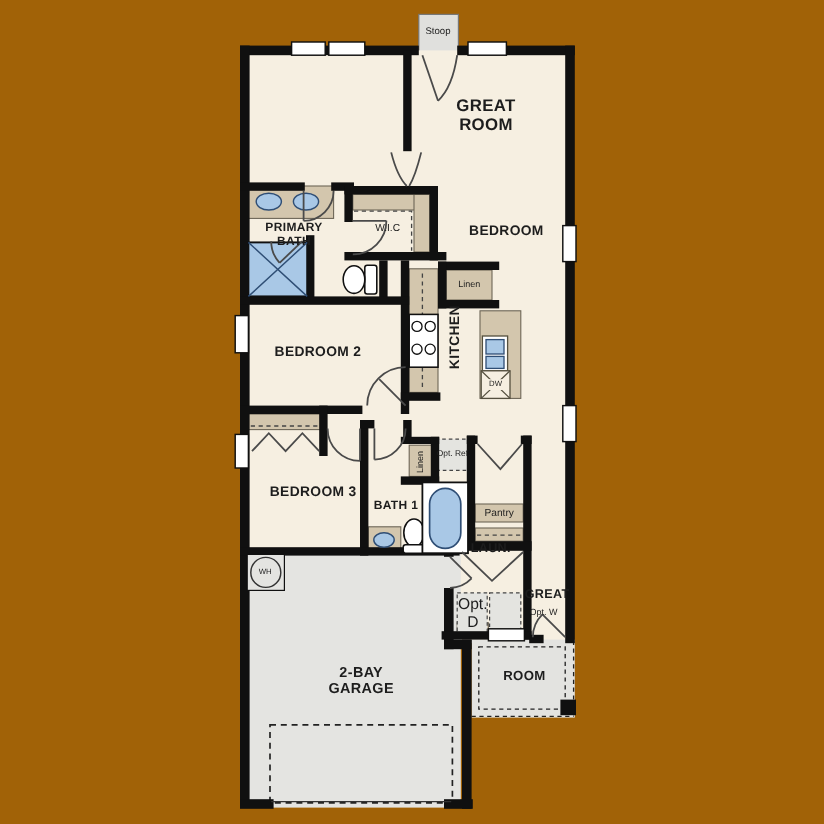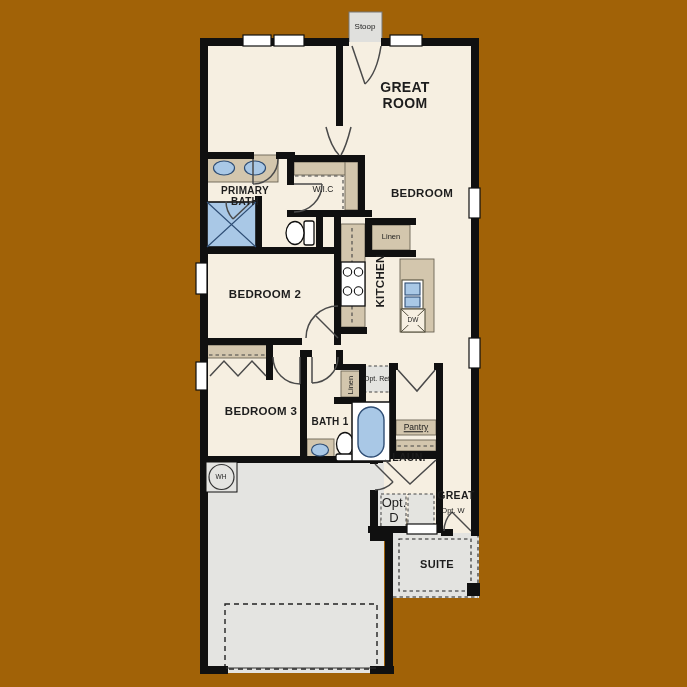--- a/index.html
+++ b/index.html
@@ -211,21 +211,22 @@
   <div class="lbl" style="left:323px;top:190px;font-size:8.5px;width:50px;">W.I.C</div>
   <div class="lbl b" style="left:422px;top:193px;font-size:11.5px;width:70px;">BEDROOM</div>
   <div class="lbl" style="left:391px;top:237px;font-size:7.5px;width:40px;">Linen</div>
   <div class="lbl b" style="left:265px;top:294px;font-size:11.5px;width:110px;">BEDROOM 2</div>
   <div class="lbl b rot" style="left:380px;top:281px;font-size:11.5px;">KITCHEN</div>
   <div class="lbl" style="left:413px;top:320px;font-size:6.5px;">DW</div>
   <div class="lbl b" style="left:261px;top:411px;font-size:11.5px;width:110px;">BEDROOM 3</div>
   <div class="lbl b" style="left:330px;top:422px;font-size:10px;width:40px;">BATH 1</div>
   <div class="lbl rot" style="left:351px;top:385px;font-size:7.5px;">Linen</div>
   <div class="lbl" style="left:378px;top:379px;font-size:7px;width:28px;">Opt. Ref.</div>
-  <div class="lbl" style="left:416px;top:428px;font-size:8.5px;width:64px;text-decoration:underline;">Pantry</div>
+  <div class="lbl" style="left:416px;top:428px;font-size:8.5px;width:64px;">Pantry</div>
   <div class="lbl b" style="left:409px;top:458px;font-size:10.5px;width:50px;">LAUN.</div>
   <div class="lbl b" style="left:456px;top:496px;font-size:10.5px;width:52px;">GREAT</div>
   <div class="lbl" style="left:394px;top:511px;font-size:13px;width:26px;">Opt. D</div>
   <div class="lbl" style="left:421px;top:511px;font-size:7.5px;width:26px;margin-left:32px;">Opt. W</div>
   <div class="lbl" style="left:221px;top:477px;font-size:6.5px;">WH</div>
-  <div class="lbl b" style="left:437px;top:564px;font-size:11px;width:60px;">SUITE</div>
+  <div class="lbl b" style="left:301px;top:568px;font-size:12px;width:90px;">2-BAY GARAGE</div>
+  <div class="lbl b" style="left:437px;top:564px;font-size:11px;width:60px;">ROOM</div>
 
 </div>
 
 </body></html>

